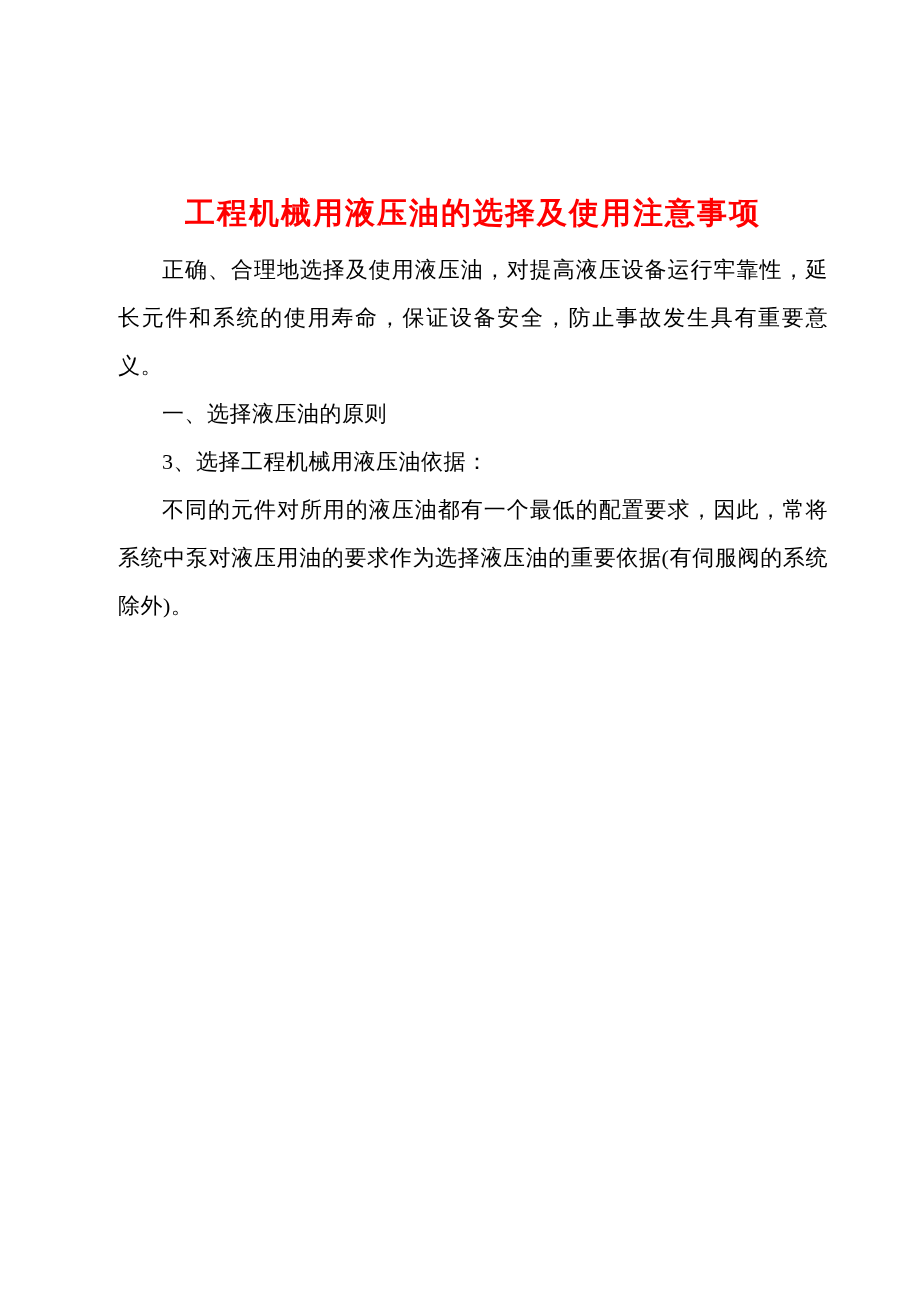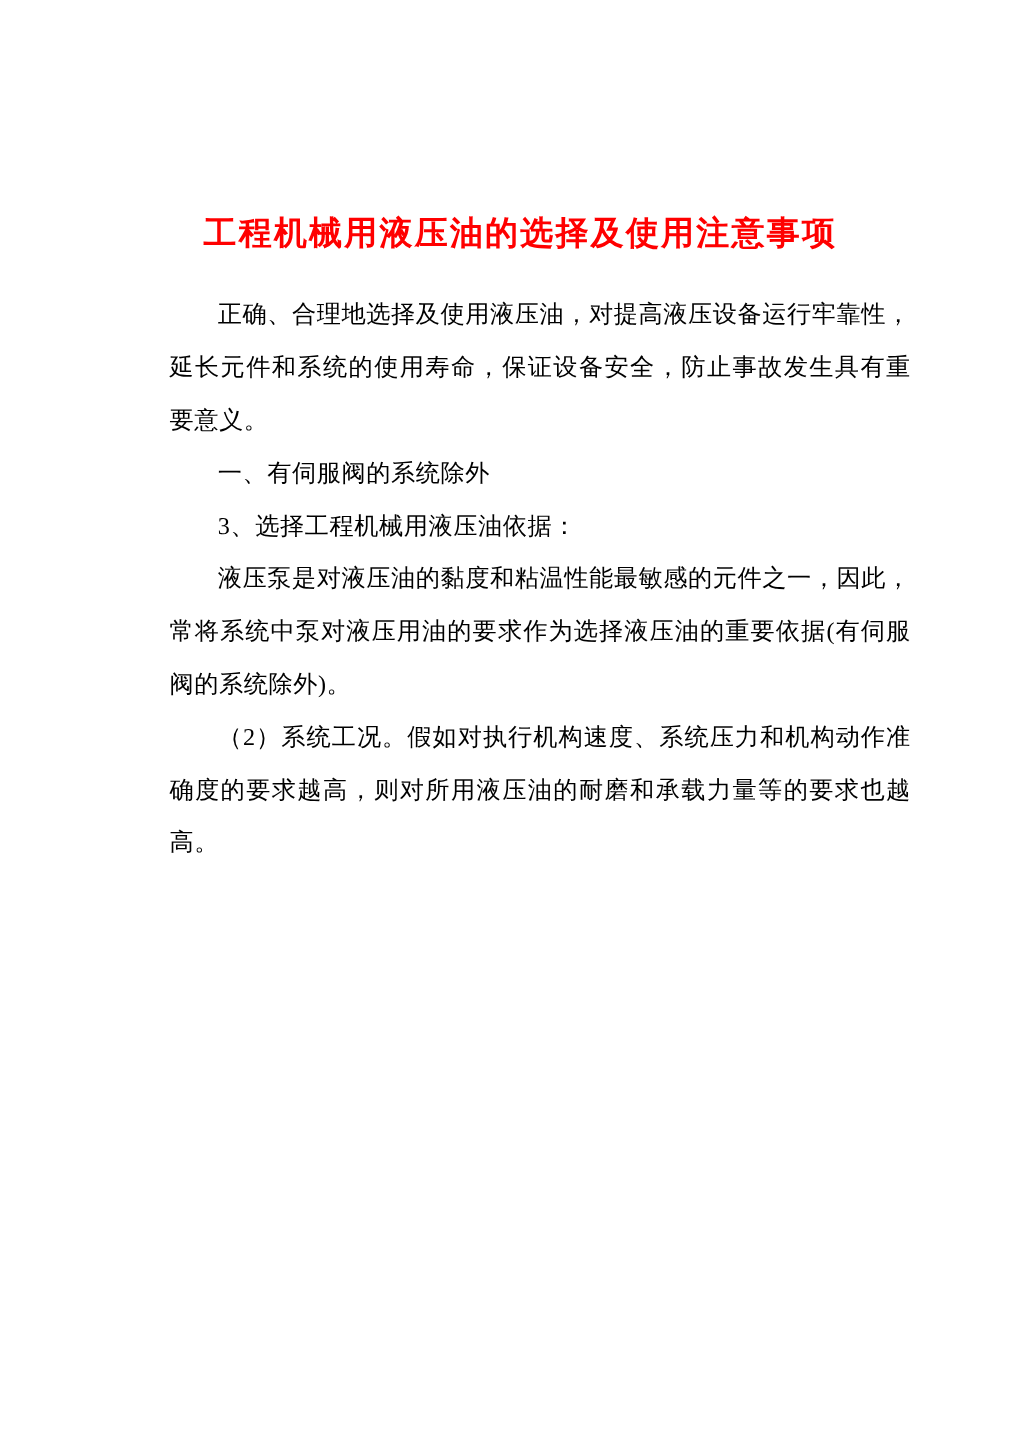--- a/index.html
+++ b/index.html
@@ -18,43 +18,41 @@
     padding: 192px 92px 0 118px;
   }
 
   .doc-title {
     font-size: 30px;
     font-weight: bold;
     color: #ff0000;
     text-align: center;
     letter-spacing: 2px;
     line-height: 42px;
-    margin-bottom: 28px;
+    margin-bottom: 12px;
     font-family: "Liberation Serif", "DejaVu Serif", serif;
   }
 
   .doc-body p {
     font-size: 22px;
     color: #000000;
     line-height: 48px;
     letter-spacing: 0.5px;
     text-align: justify;
     text-indent: 2em;
     word-break: break-all;
-    margin-left: 36px;
   }
 </style>
 </head>
 <body>
 
 <div class="page">
 
   <h1 class="doc-title">工程机械用液压油的选择及使用注意事项</h1>
 
   <div class="doc-body">
     <p>正确、合理地选择及使用液压油，对提高液压设备运行牢靠性，延长元件和系统的使用寿命，保证设备安全，防止事故发生具有重要意义。</p>
-    <p>一、有伺服阀的系统除外</p>
+    <p>一、选择液压油的原则</p>
     <p>3、选择工程机械用液压油依据：</p>
-    <p>液压泵是对液压油的黏度和粘温性能最敏感的元件之一，因此，常将系统中泵对液压用油的要求作为选择液压油的重要依据(有伺服阀的系统除外)。</p>
-    <p>（2）系统工况。假如对执行机构速度、系统压力和机构动作准确度的要求越高，则对所用液压油的耐磨和承载力量等的要求也越高。</p>
+    <p>不同的元件对所用的液压油都有一个最低的配置要求，因此，常将系统中泵对液压用油的要求作为选择液压油的重要依据(有伺服阀的系统除外)。</p>
   </div>
 
 </div>
 
 </body></html>

